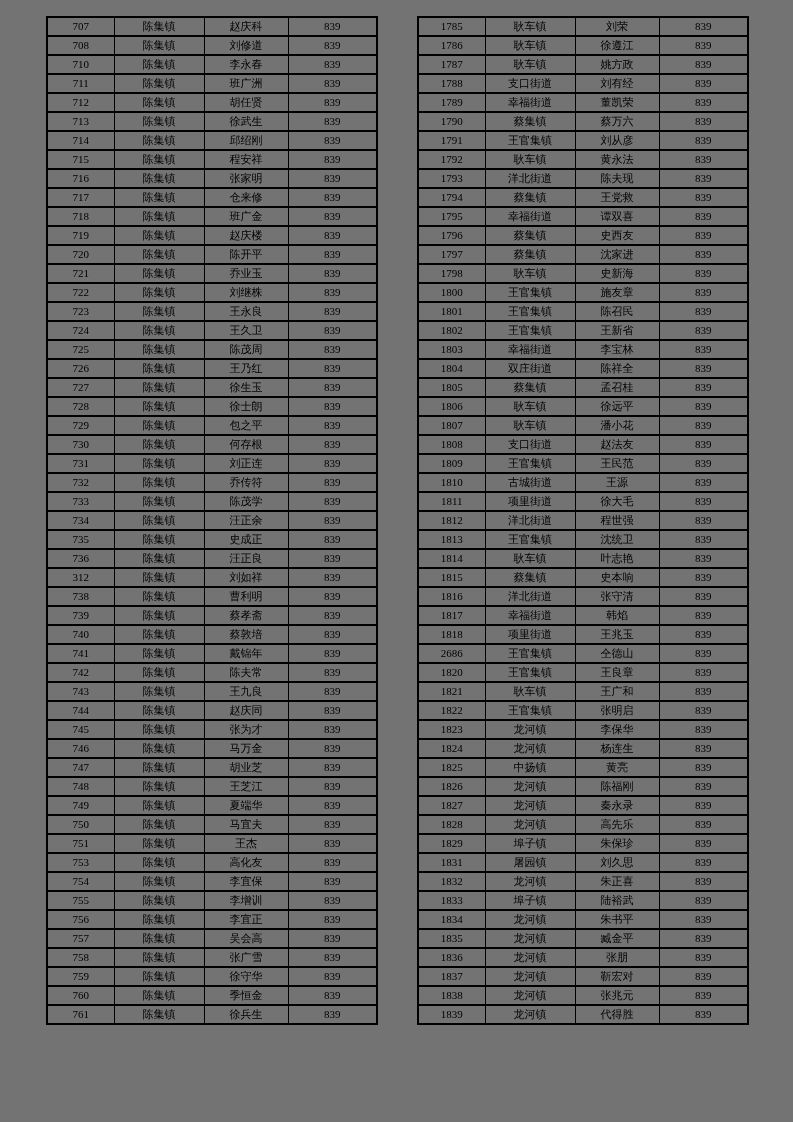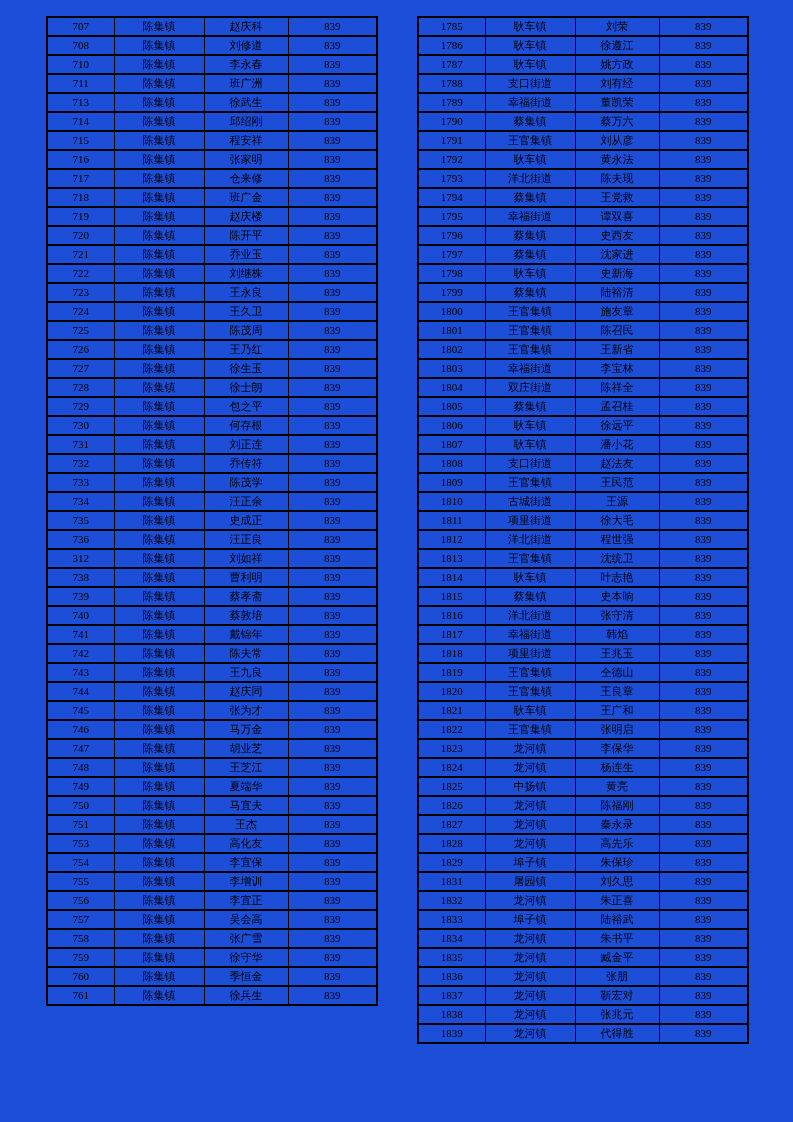--- a/index.html
+++ b/index.html
@@ -11,21 +11,21 @@
     height: 1122px;
     background: #ffffff;
     position: relative;
     font-family: "Liberation Serif", "DejaVu Serif", serif;
     color: #000000;
     overflow: hidden;
   }
   .sheet {
     position: absolute;
     inset: 0;
-    background: #1d4ed8;
+    background: #737373;
   }
   table.roster {
     position: absolute;
     top: 16px;
     width: 330px;
     border-collapse: collapse;
     table-layout: fixed;
     border: 2px solid #000000;
   }
   table.roster-left  { left: 46px;  }
@@ -82,20 +82,26 @@
           <td>李永春</td>
           <td>839</td>
         </tr>
         <tr>
           <td>711</td>
           <td>陈集镇</td>
           <td>班广洲</td>
           <td>839</td>
         </tr>
         <tr>
+          <td>712</td>
+          <td>陈集镇</td>
+          <td>胡任贤</td>
+          <td>839</td>
+        </tr>
+        <tr>
           <td>713</td>
           <td>陈集镇</td>
           <td>徐武生</td>
           <td>839</td>
         </tr>
         <tr>
           <td>714</td>
           <td>陈集镇</td>
           <td>邱绍刚</td>
           <td>839</td>
@@ -465,26 +471,20 @@
           <td>沈家进</td>
           <td>839</td>
         </tr>
         <tr>
           <td>1798</td>
           <td>耿车镇</td>
           <td>史新海</td>
           <td>839</td>
         </tr>
         <tr>
-          <td>1799</td>
-          <td>蔡集镇</td>
-          <td>陆裕清</td>
-          <td>839</td>
-        </tr>
-        <tr>
           <td>1800</td>
           <td>王官集镇</td>
           <td>施友章</td>
           <td>839</td>
         </tr>
         <tr>
           <td>1801</td>
           <td>王官集镇</td>
           <td>陈召民</td>
           <td>839</td>
@@ -585,21 +585,21 @@
           <td>韩焰</td>
           <td>839</td>
         </tr>
         <tr>
           <td>1818</td>
           <td>项里街道</td>
           <td>王兆玉</td>
           <td>839</td>
         </tr>
         <tr>
-          <td>1819</td>
+          <td>2686</td>
           <td>王官集镇</td>
           <td>仝德山</td>
           <td>839</td>
         </tr>
         <tr>
           <td>1820</td>
           <td>王官集镇</td>
           <td>王良章</td>
           <td>839</td>
         </tr>

